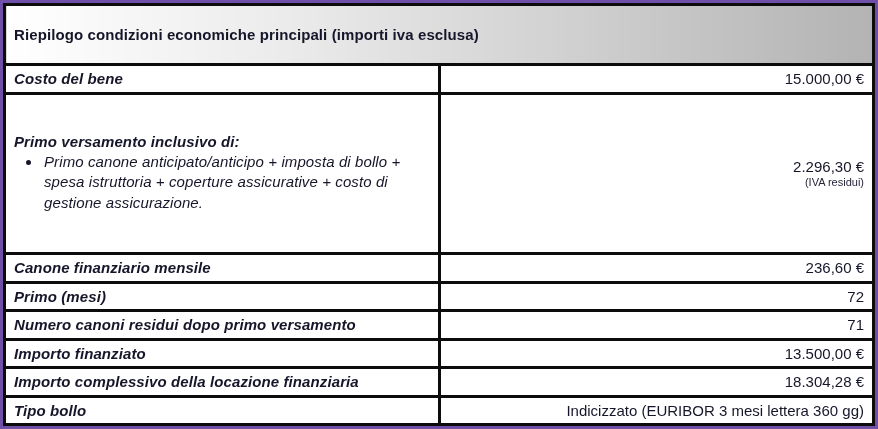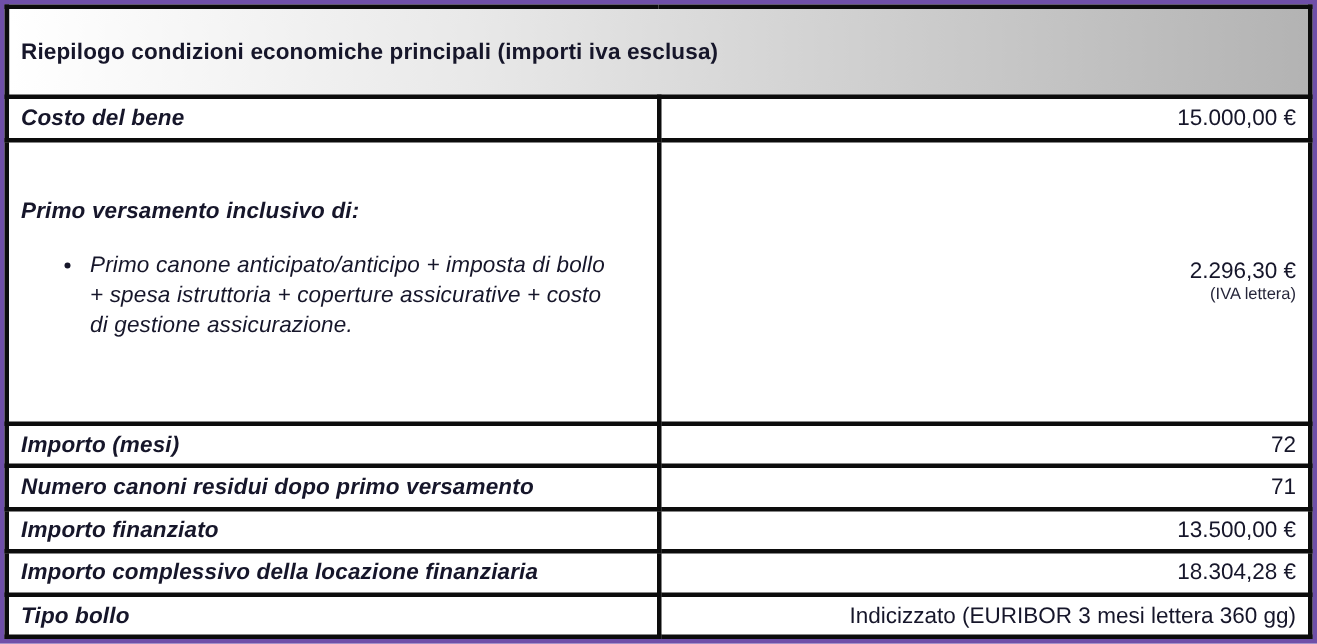--- a/index.html
+++ b/index.html
@@ -53,21 +53,21 @@
     color:#26263a;
   }
   tr.single td{height:28px;}
   td.label-cell ul{
     margin:1px 0 2px 0;
     padding-left:28px;
     font-weight:normal;
     font-size:15px;
   }
   td.label-cell li{
-    margin:16px;
+    margin:0;
     padding-left:2px;
     line-height:1.35;
   }
   .row-label{line-height:1.3;}
   .value-note{
     display:block;
     font-size:11px;
     color:#26263a;
     line-height:1.1;
     margin-top:1px;
@@ -90,25 +90,31 @@
           </td>
           <td class="value-cell"><span>15.000,00 €</span></td>
         </tr>
         <tr class="multi">
           <td class="label-cell">
             <div class="row-label">Primo versamento inclusivo di:</div>
             <ul>
               <li>Primo canone anticipato/anticipo + imposta di bollo + spesa istruttoria + coperture assicurative + costo di gestione assicurazione.</li>
             </ul>
           </td>
-          <td class="value-cell"><span>2.296,30 €</span><span class="value-note">(IVA lettera)</span></td>
+          <td class="value-cell"><span>2.296,30 €</span><span class="value-note">(IVA residui)</span></td>
         </tr>
         <tr class="single">
           <td class="label-cell">
-            <div class="row-label">Importo (mesi)</div>
+            <div class="row-label">Canone finanziario mensile</div>
+          </td>
+          <td class="value-cell"><span>236,60 €</span></td>
+        </tr>
+        <tr class="single">
+          <td class="label-cell">
+            <div class="row-label">Primo (mesi)</div>
           </td>
           <td class="value-cell"><span>72</span></td>
         </tr>
         <tr class="single">
           <td class="label-cell">
             <div class="row-label">Numero canoni residui dopo primo versamento</div>
           </td>
           <td class="value-cell"><span>71</span></td>
         </tr>
         <tr class="single">

